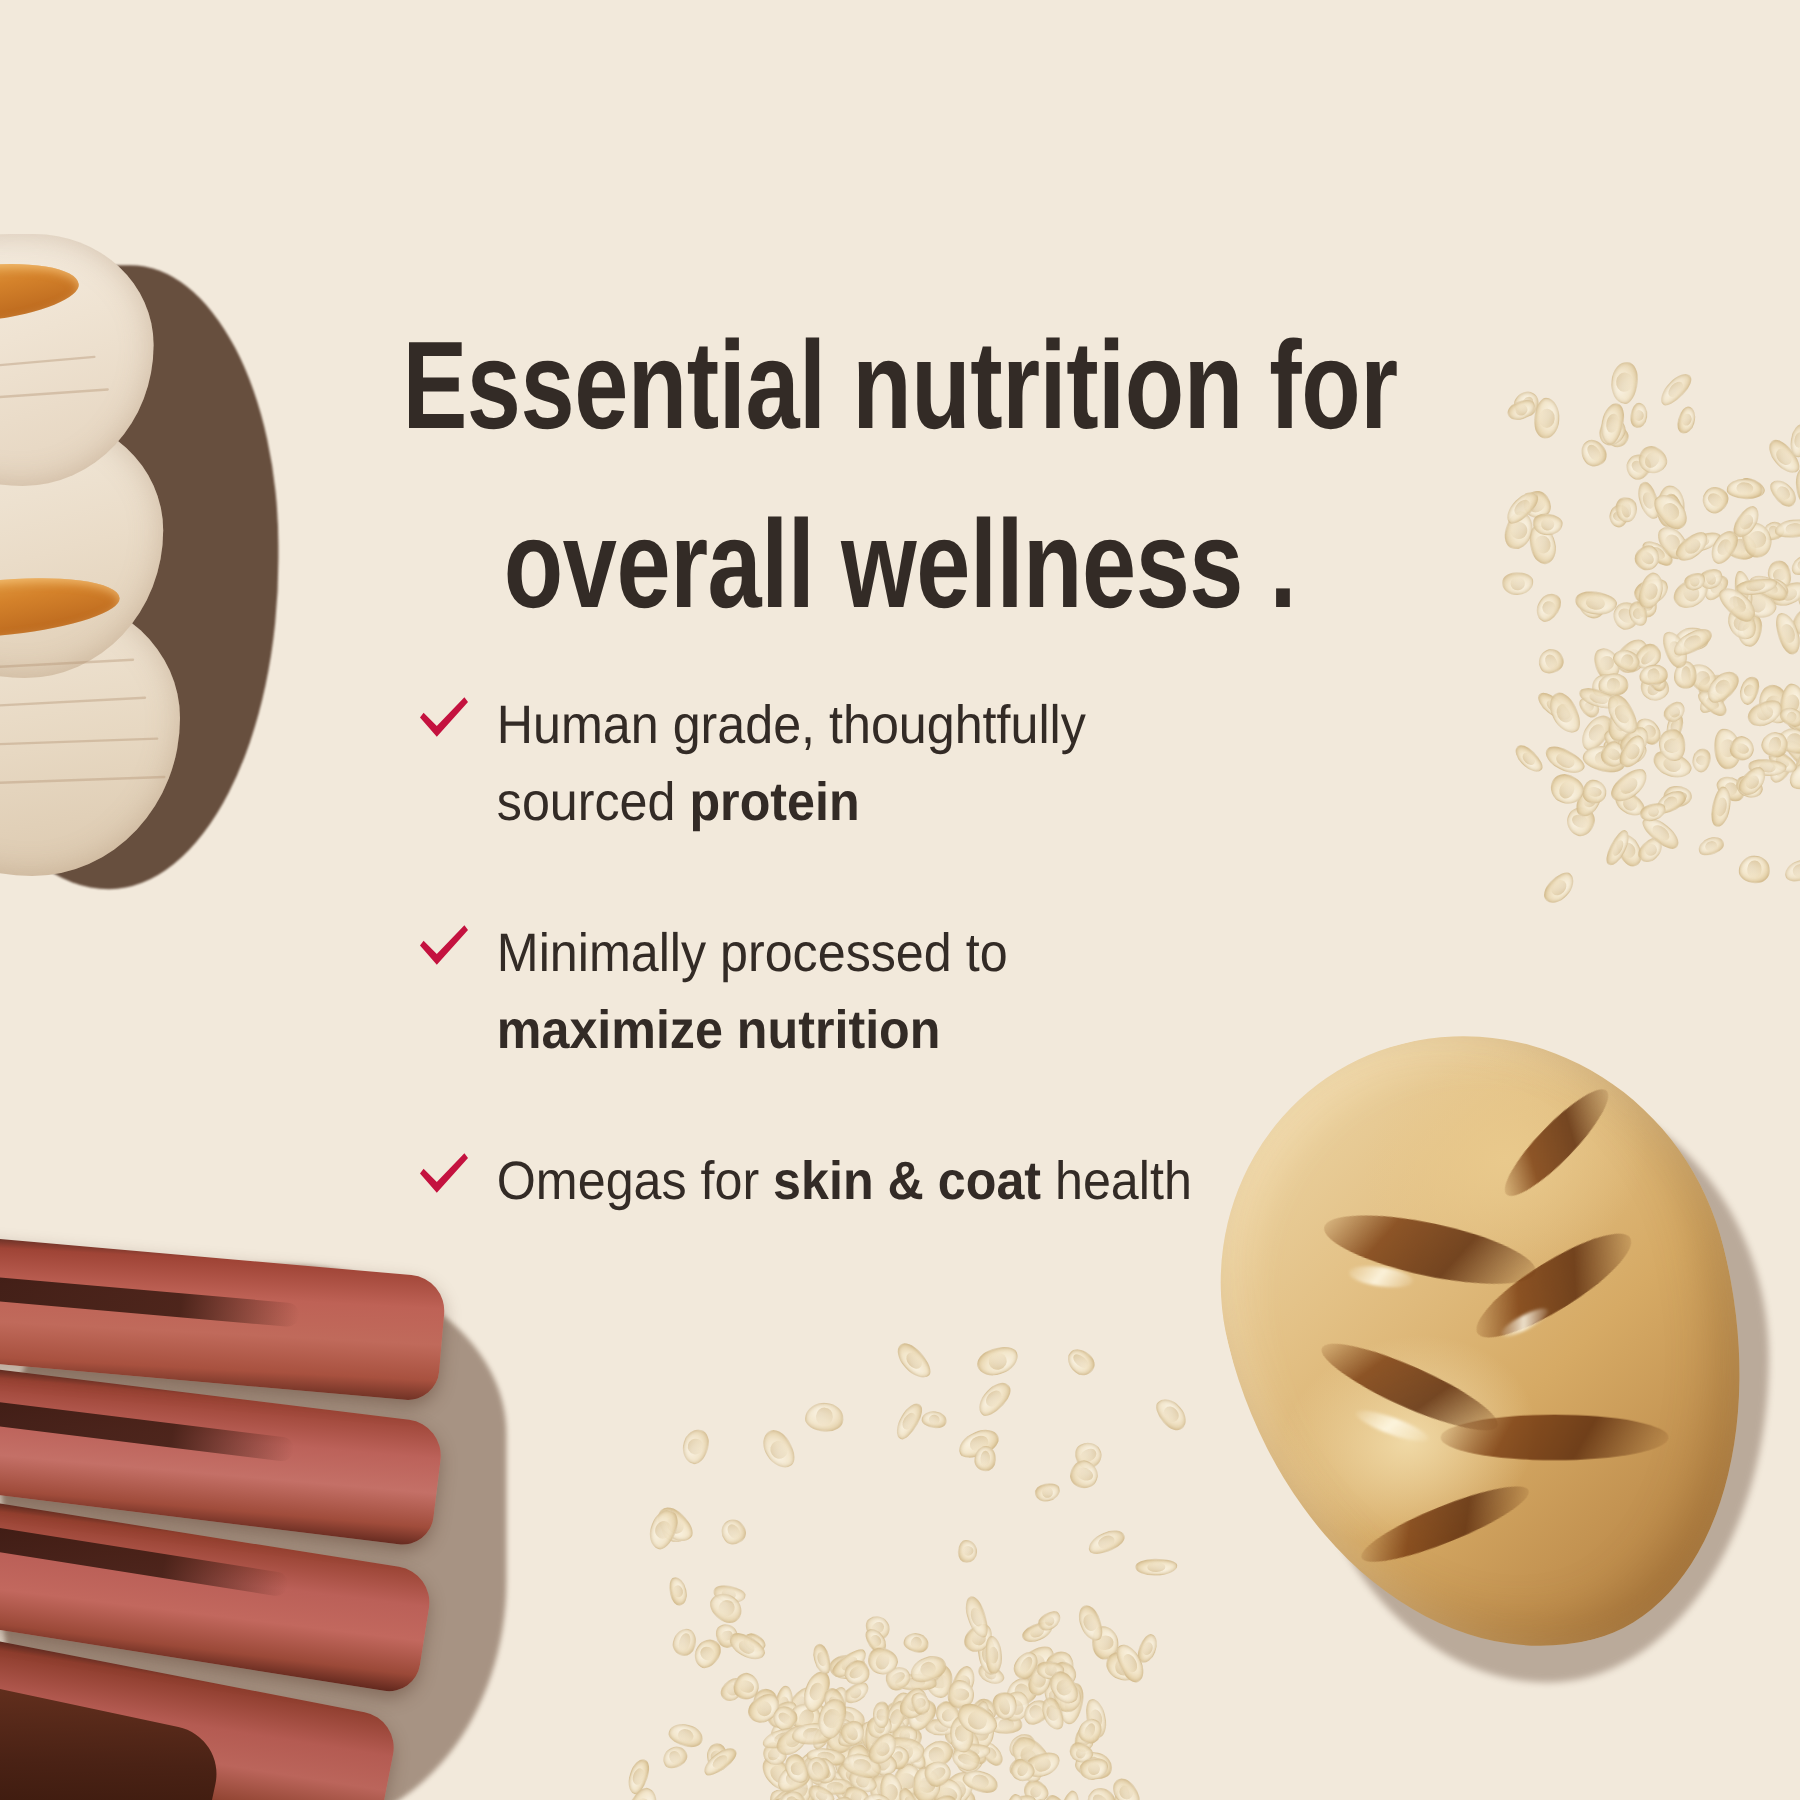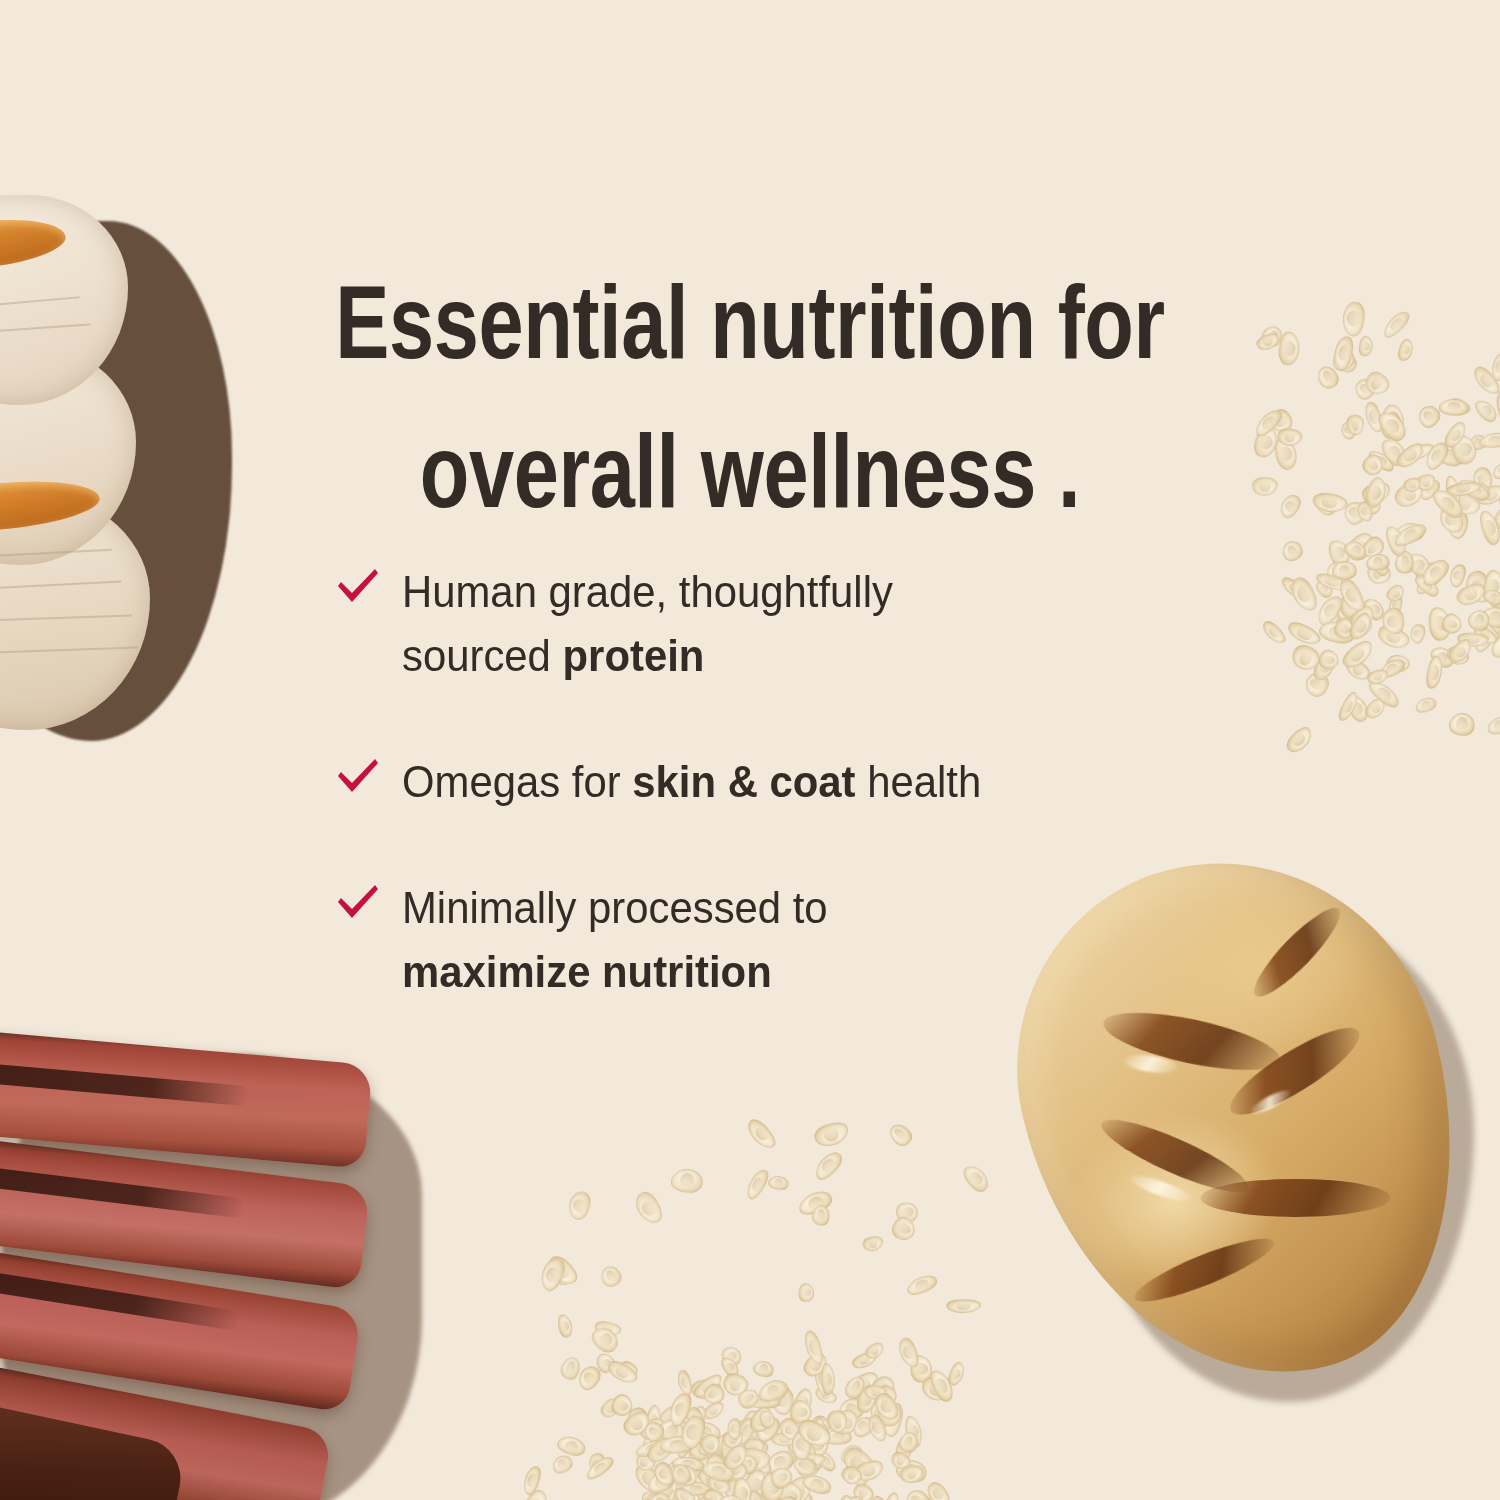--- a/index.html
+++ b/index.html
@@ -387,49 +387,49 @@
       <div class="oat" style="left: 100.945px; top: 96.2949px; width: 31.331px; height: 18.5375px; transform: rotate(50deg); opacity: 0.96;"></div>
       <div class="oat" style="left: 16.7473px; top: 326.106px; width: 25.821px; height: 21.7701px; transform: rotate(204deg); opacity: 0.99;"></div>
       <div class="oat" style="left: 172.398px; top: 323.323px; width: 25.0394px; height: 14.611px; transform: rotate(132deg); opacity: 0.92;"></div>
     </div>
 
   <h1 class="headline" style="color: rgb(51, 43, 38);">
     <span class="hl-line">Essential nutrition for</span>
     <span class="hl-line">overall wellness .</span>
   </h1>
 
-  <ul class="bullets" style="list-style:none;margin:4px;padding:0">
+  <ul class="bullets" style="list-style:none;margin:16px;padding:0">
 
     <li class="bullet">
       <span class="check-icon">
         <svg viewBox="0 0 46 46" aria-hidden="true">
           <path d="M4 22 L7 18 L18 29 L41 5 L44 9 L18 38 Z" fill="#C4123F"></path>
         </svg>
       </span>
       <span class="bullet-text" style="color: rgb(51, 43, 38);">Human grade, thoughtfully
 sourced <b>protein</b></span>
     </li>
 
     <li class="bullet">
       <span class="check-icon">
         <svg viewBox="0 0 46 46" aria-hidden="true">
           <path d="M4 22 L7 18 L18 29 L41 5 L44 9 L18 38 Z" fill="#C4123F"></path>
         </svg>
       </span>
-      <span class="bullet-text" style="color: rgb(51, 43, 38);">Omegas for <b>skin &amp; coat</b> health</span>
+      <span class="bullet-text" style="color: rgb(51, 43, 38);">Minimally processed to
+<b>maximize nutrition</b></span>
     </li>
 
     <li class="bullet">
       <span class="check-icon">
         <svg viewBox="0 0 46 46" aria-hidden="true">
           <path d="M4 22 L7 18 L18 29 L41 5 L44 9 L18 38 Z" fill="#C4123F"></path>
         </svg>
       </span>
-      <span class="bullet-text" style="color: rgb(51, 43, 38);">Minimally processed to
-<b>maximize nutrition</b></span>
+      <span class="bullet-text" style="color: rgb(51, 43, 38);">Omegas for <b>skin &amp; coat</b> health</span>
     </li>
 
   </ul>
 
   <div class="food" id="beef">
     <div class="shadow"></div>
     <div class="slice sl4"></div>
     <div class="slice sl3"></div>
     <div class="slice sl2"></div>
     <div class="slice sl1"></div>

